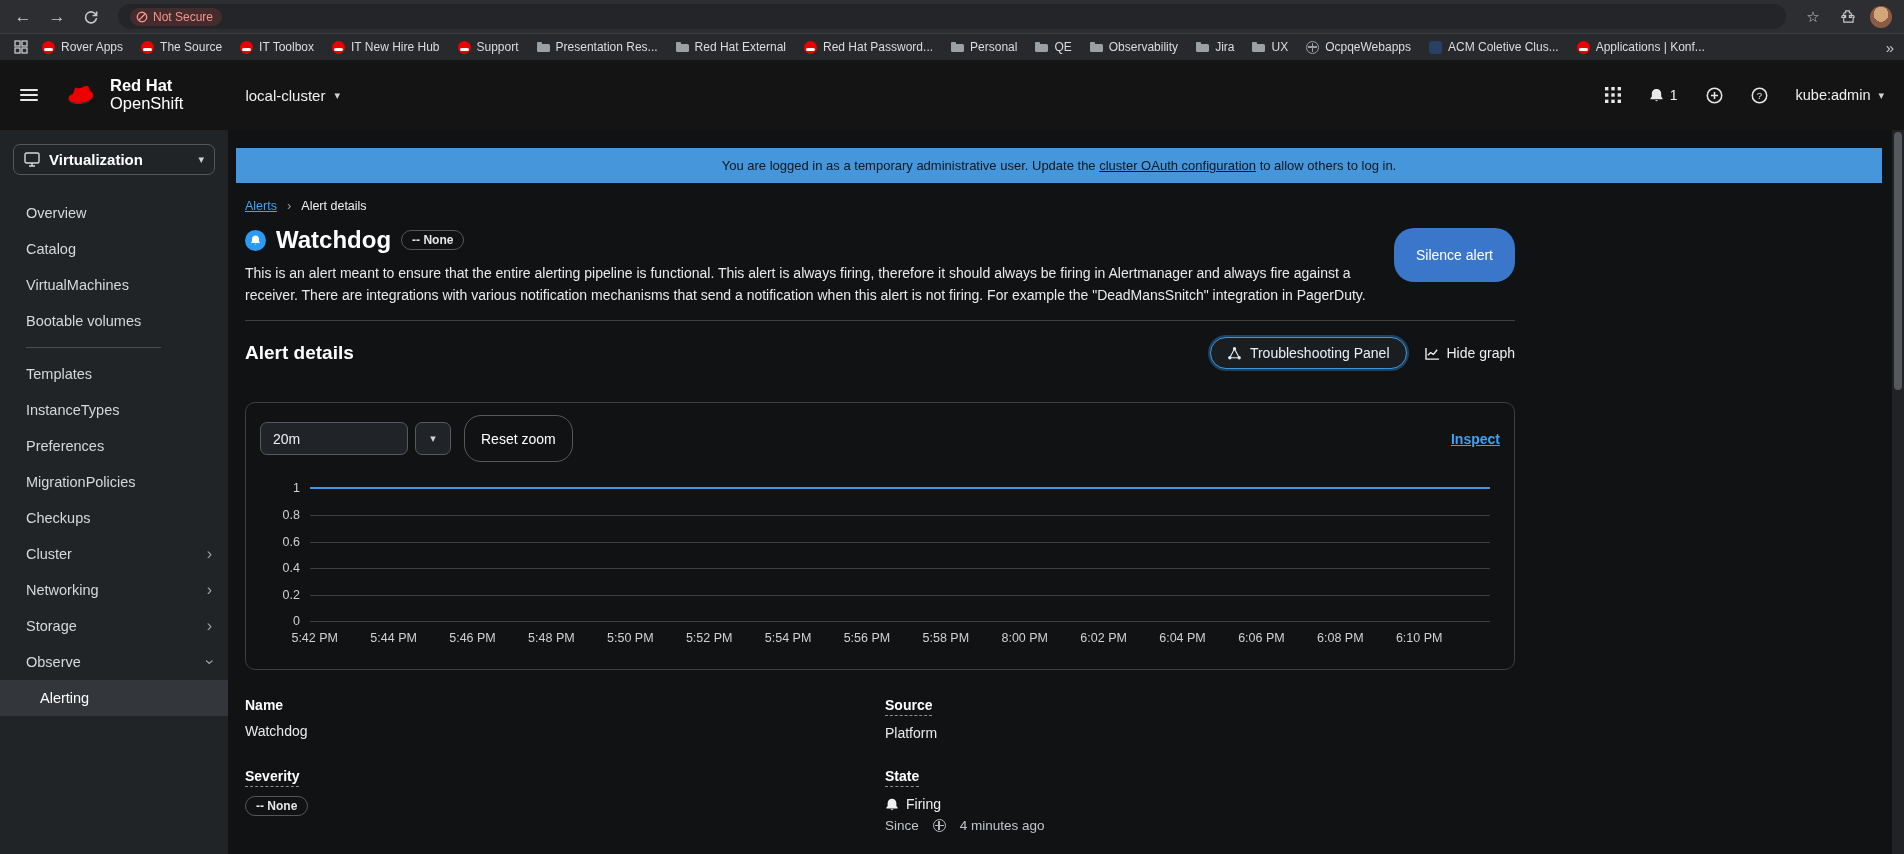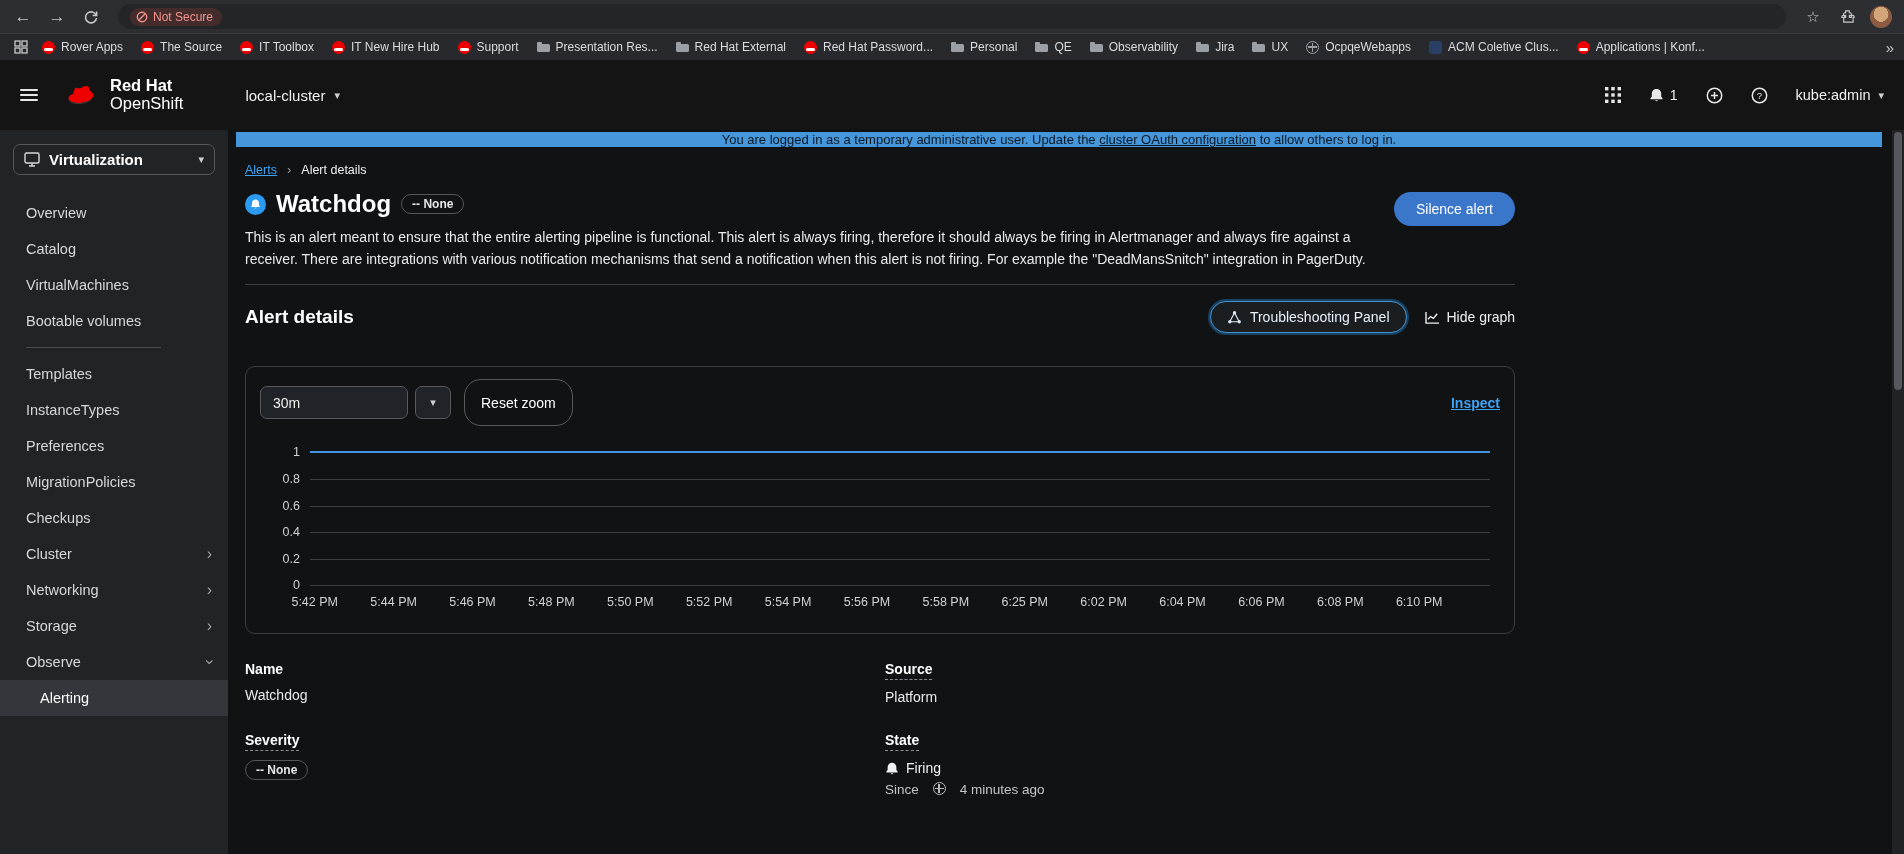--- a/index.html
+++ b/index.html
@@ -51,38 +51,38 @@
   .persp-label { font-weight:700; font-size:15px; color:#fff; }
   .persp .caret { margin-left:auto; }
   .nav-item { padding:10px 16px 10px 26px; font-size:14.5px; color:#d6d8da; display:flex; align-items:center; cursor:pointer; }
   .nav-item.selected { background:#33373b; color:#fff; }
   .nav-item.child { padding-left:40px; }
   .nav-chevron { margin-left:auto; color:#9ea0a3; font-size:16px; line-height:1; }
   .nav-chevron.down { transform:rotate(90deg); }
   .nav-divider { height:1px; width:135px; background:#4a4d50; margin:8px 0 8px 26px; }
 
   .content { flex:1; position:relative; min-width:0; padding-right:16px; }
-  .banner { margin:2px 6px 0 8px; background:#4696db; color:#0c1822; font-size:13px; text-align:center; padding:0 0; cursor:default; }
+  .banner { margin:18px 6px 0 8px; background:#4696db; color:#0c1822; font-size:13px; text-align:center; padding:10px 0; cursor:default; }
   .banner .link { text-decoration:underline; cursor:pointer; }
 
   .page-body { width:1304px; padding:0 17px; }
   .breadcrumb { margin-top:15px; display:flex; align-items:center; gap:10px; font-size:12.5px; }
   .bc-link { color:#3fa3f6; text-decoration:underline; cursor:pointer; }
   .bc-sep { color:#9b9da0; font-size:13px; }
   .bc-current { color:#f0f0f0; }
 
   .alert-header { display:flex; margin-top:13px; }
   .ah-left { min-width:0; }
   .title-row { display:flex; align-items:center; gap:10px; }
   .sev-circle { width:21px; height:21px; border-radius:50%; background:#2b9af3; display:flex; align-items:center; justify-content:center; flex-shrink:0; }
   h1 { font-size:24px; font-weight:600; color:#fff; }
   .pill { border:1px solid #54575a; border-radius:12px; padding:2px 10px; font-size:12px; color:#e4e6e8; white-space:nowrap; display:inline-block;font-weight:bold; }
   .desc { margin-top:9px; font-size:14px; line-height:1.55; color:#e8eaec; max-width:1140px; }
   .silence-btn { margin-left:auto; align-self:flex-start; margin-top:2px; flex-shrink:0;
-                 background:#3a76c9; color:#fff; border:none; border-radius:20px; padding:9px 22px; font-size:14px; cursor:pointer; }
+                 background:#3a76c9; color:#fff; border:none; border-radius:20px; padding:19px 22px; font-size:14px; cursor:pointer; }
 
   .header-divider { border-top:1px solid #3b3e42; margin-top:14px; }
 
   .section-row { display:flex; align-items:center; margin-top:16px; }
   h2 { font-size:19px; font-weight:600; color:#fff; }
   .section-actions { margin-left:auto; display:flex; align-items:center; gap:18px; }
   .tsp-btn { display:flex; align-items:center; gap:8px; background:#1b1e21; color:#e8f1fa;
              border:1px solid #4394d6; box-shadow:0 0 0 2px rgba(43,154,243,.35);
              border-radius:18px; padding:7px 16px; font-size:14px; cursor:pointer; }
   .hide-graph { display:flex; align-items:center; gap:7px; color:#f0f0f0; font-size:14px; background:none; border:none; cursor:pointer; }
@@ -101,21 +101,21 @@
   .gridline { position:absolute; left:0; right:0; height:1px; background:#3c3f42; }
   .ytick { position:absolute; left:-50px; width:40px; text-align:right; font-size:12.5px; color:#cfd1d3; transform:translateY(-50%); }
   .xtick { position:absolute; top:100%; margin-top:10px; transform:translateX(-50%); font-size:12.5px; color:#cfd1d3; white-space:nowrap; }
   .series-svg { position:absolute; inset:0; width:100%; height:100%; overflow:visible; }
 
   .fields { margin-top:26px; display:grid; grid-template-columns:640px 1fr; row-gap:26px; }
   .field-label { font-weight:700; font-size:14px; color:#fff; display:inline-block; }
   .field-label.help { border-bottom:1px dashed #8a8d91; padding-bottom:2px; cursor:pointer; }
   .field-value { margin-top:9px; font-size:14px; color:#e8eaec; }
   .state-firing { display:flex; align-items:center; gap:7px; margin-top:9px; font-size:14px; color:#f0f0f0; }
-  .since-line { margin-top:6px; display:flex; align-items:flex-start; gap:14px; font-size:13.5px; color:#c2c5c8; }
+  .since-line { margin-top:6px; display:flex; align-items:center; gap:14px; font-size:13.5px; color:#c2c5c8; }
   .mini-globe { width:13px; height:13px; border:1.5px solid #b9bcbf; border-radius:50%; position:relative; flex-shrink:0; }
   .mini-globe::after { content:""; position:absolute; top:50%; left:1px; right:1px; height:1.5px; margin-top:-1px; background:#b9bcbf; }
   .mini-globe::before { content:""; position:absolute; left:50%; top:1px; bottom:1px; width:1.5px; margin-left:-1px; background:#b9bcbf; }
 
   .page-scrollbar { position:absolute; right:0; top:0; bottom:0; width:12px; background:#202225; }
   .page-scrollbar .thumb { position:absolute; left:2px; right:2px; top:2px; height:258px; background:#55585c; border-radius:6px; cursor:pointer; }
 </style>
 </head>
 <body>
 
@@ -403,21 +403,21 @@
               <path d="M3 9l3-3 3 2 4-5" stroke="#f0f0f0" stroke-width="1.5" fill="none"></path>
             </svg>
             <span>Hide graph</span>
           </button>
         </div>
       </div>
 
       <div class="chart-card">
         <div class="chart-controls">
           <div class="duration-select">
-            <span>30m</span>
+            <span>20m</span>
           </div>
           <button class="caret-btn">
             <span class="caret">▾</span>
           </button>
           <button class="reset-zoom">Reset zoom</button>
           <span class="inspect">Inspect</span>
         </div>
         <div class="chart-plot">
             <div class="gridline" style="top: 100%;"></div>
             <div class="ytick" style="top: 100%;">0</div>
@@ -433,21 +433,21 @@
             <div class="ytick" style="top: 0%;">1</div>
             <div class="xtick" style="left: 0.4%;">5:42 PM</div>
             <div class="xtick" style="left: 7.08571%;">5:44 PM</div>
             <div class="xtick" style="left: 13.7714%;">5:46 PM</div>
             <div class="xtick" style="left: 20.4571%;">5:48 PM</div>
             <div class="xtick" style="left: 27.1429%;">5:50 PM</div>
             <div class="xtick" style="left: 33.8286%;">5:52 PM</div>
             <div class="xtick" style="left: 40.5143%;">5:54 PM</div>
             <div class="xtick" style="left: 47.2%;">5:56 PM</div>
             <div class="xtick" style="left: 53.8857%;">5:58 PM</div>
-            <div class="xtick" style="left: 60.5714%;">6:25 PM</div>
+            <div class="xtick" style="left: 60.5714%;">8:00 PM</div>
             <div class="xtick" style="left: 67.2571%;">6:02 PM</div>
             <div class="xtick" style="left: 73.9429%;">6:04 PM</div>
             <div class="xtick" style="left: 80.6286%;">6:06 PM</div>
             <div class="xtick" style="left: 87.3143%;">6:08 PM</div>
             <div class="xtick" style="left: 94%;">6:10 PM</div>
             <svg viewBox="0 0 100 100" preserveAspectRatio="none" class="series-svg">
               <polyline points="0,0 7.142857142857142,0 14.285714285714285,0 21.428571428571427,0 28.57142857142857,0 35.714285714285715,0 42.857142857142854,0 50,0 57.14285714285714,0 64.28571428571429,0 71.42857142857143,0 78.57142857142857,0 85.71428571428571,0 92.85714285714286,0 100,0" fill="none" stroke="#4394e5" stroke-width="2" vector-effect="non-scaling-stroke"></polyline>
             </svg>
           </div>
       </div>

